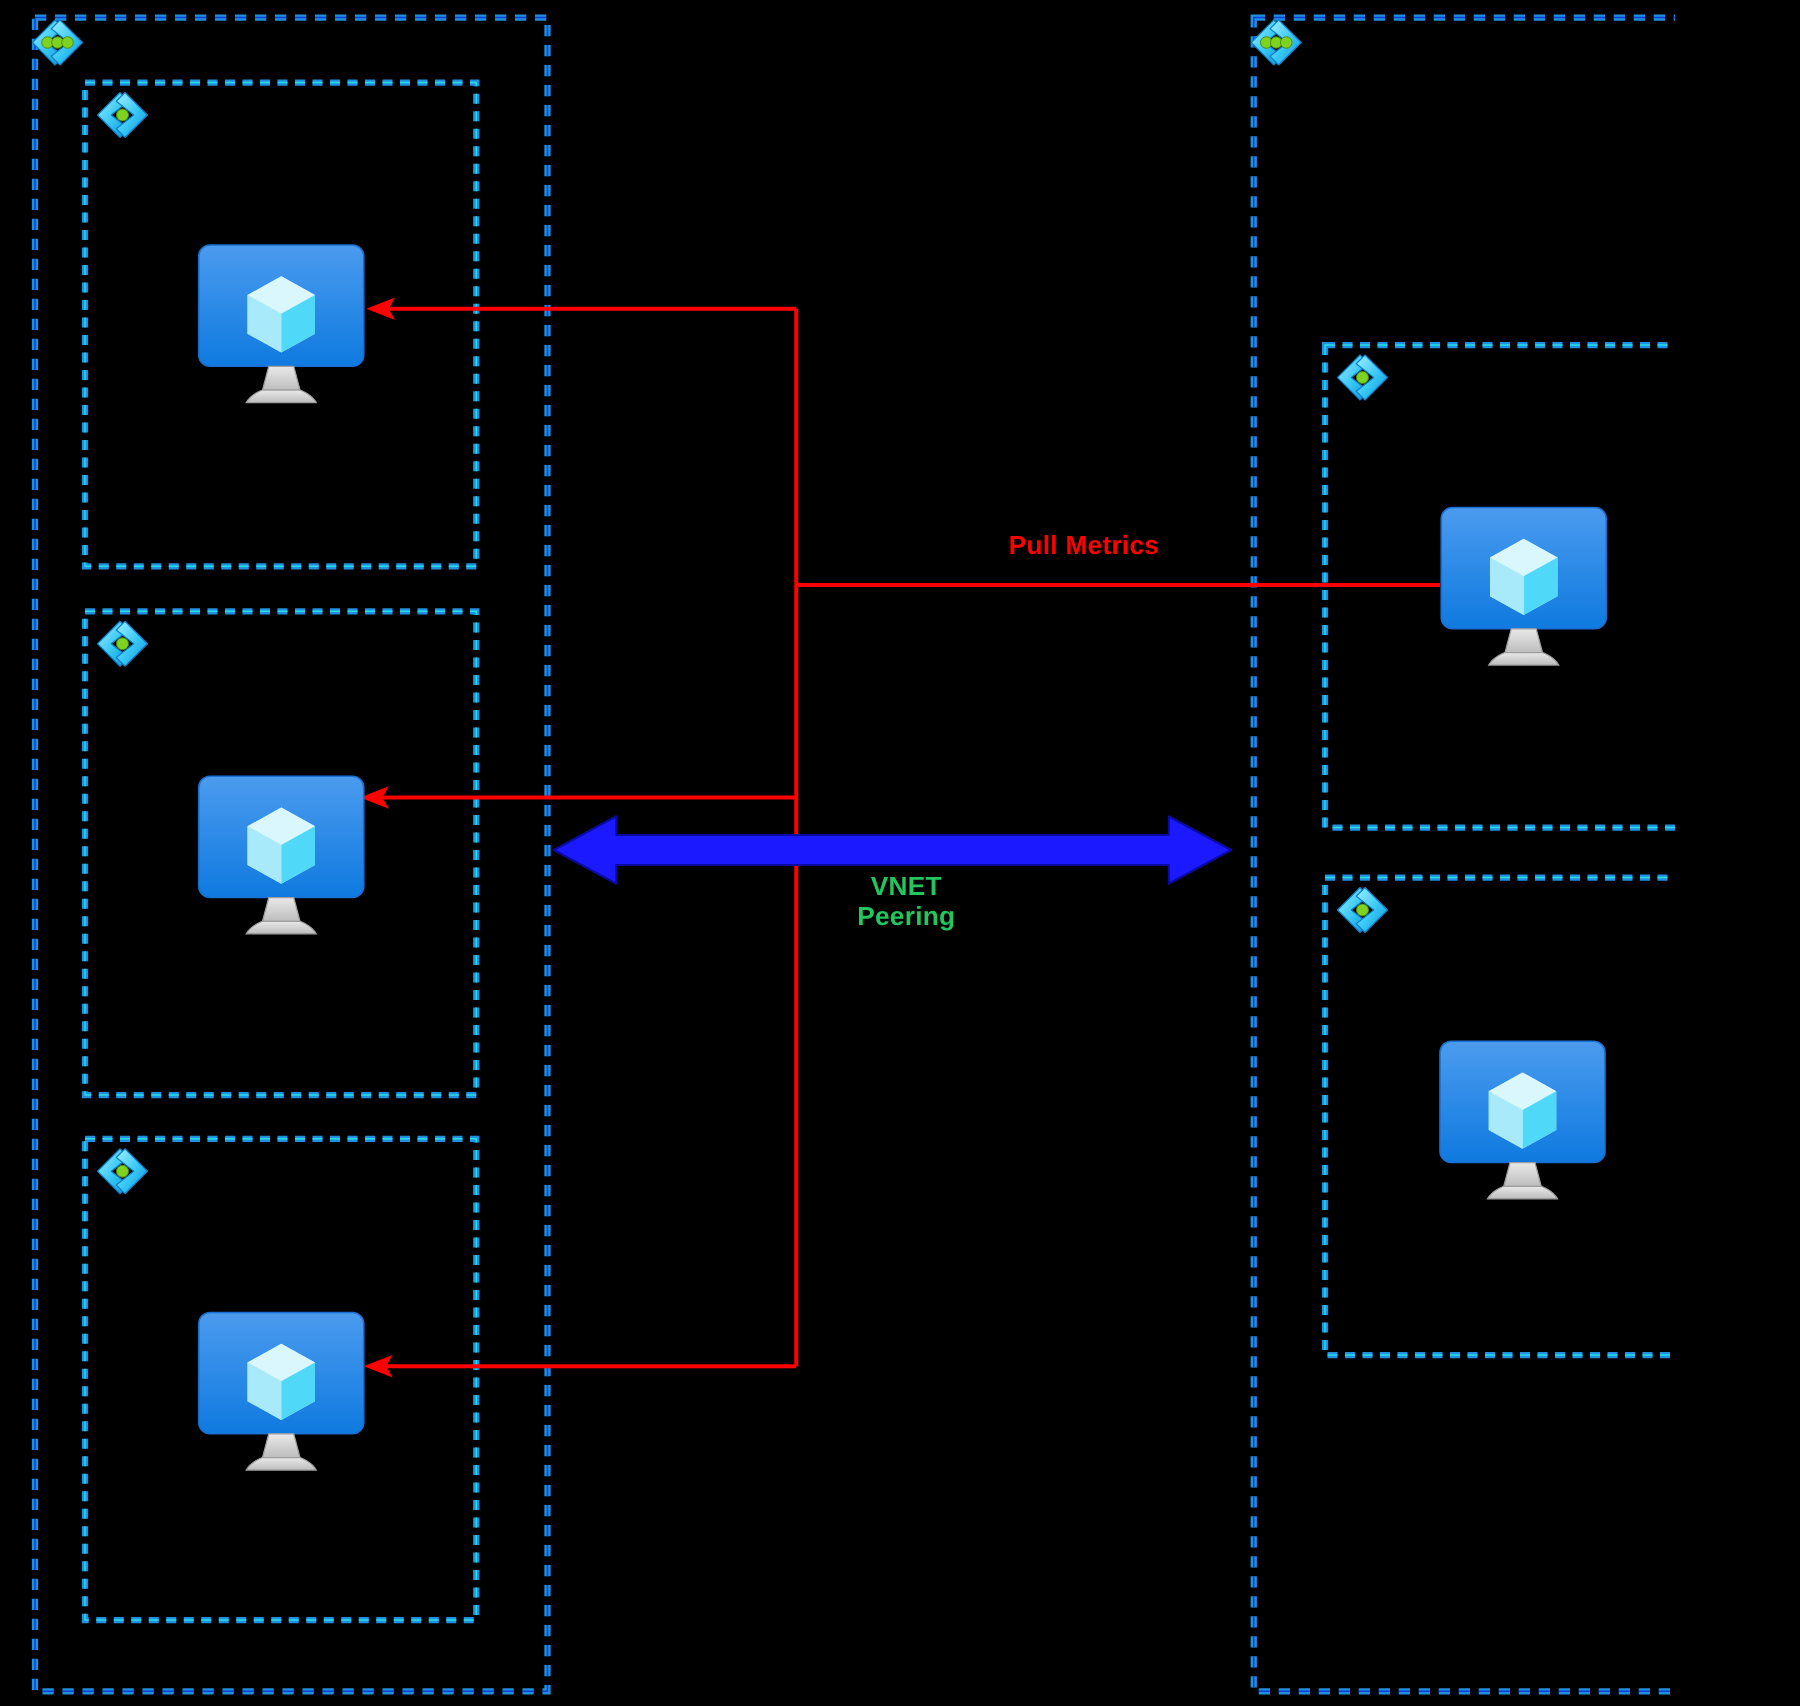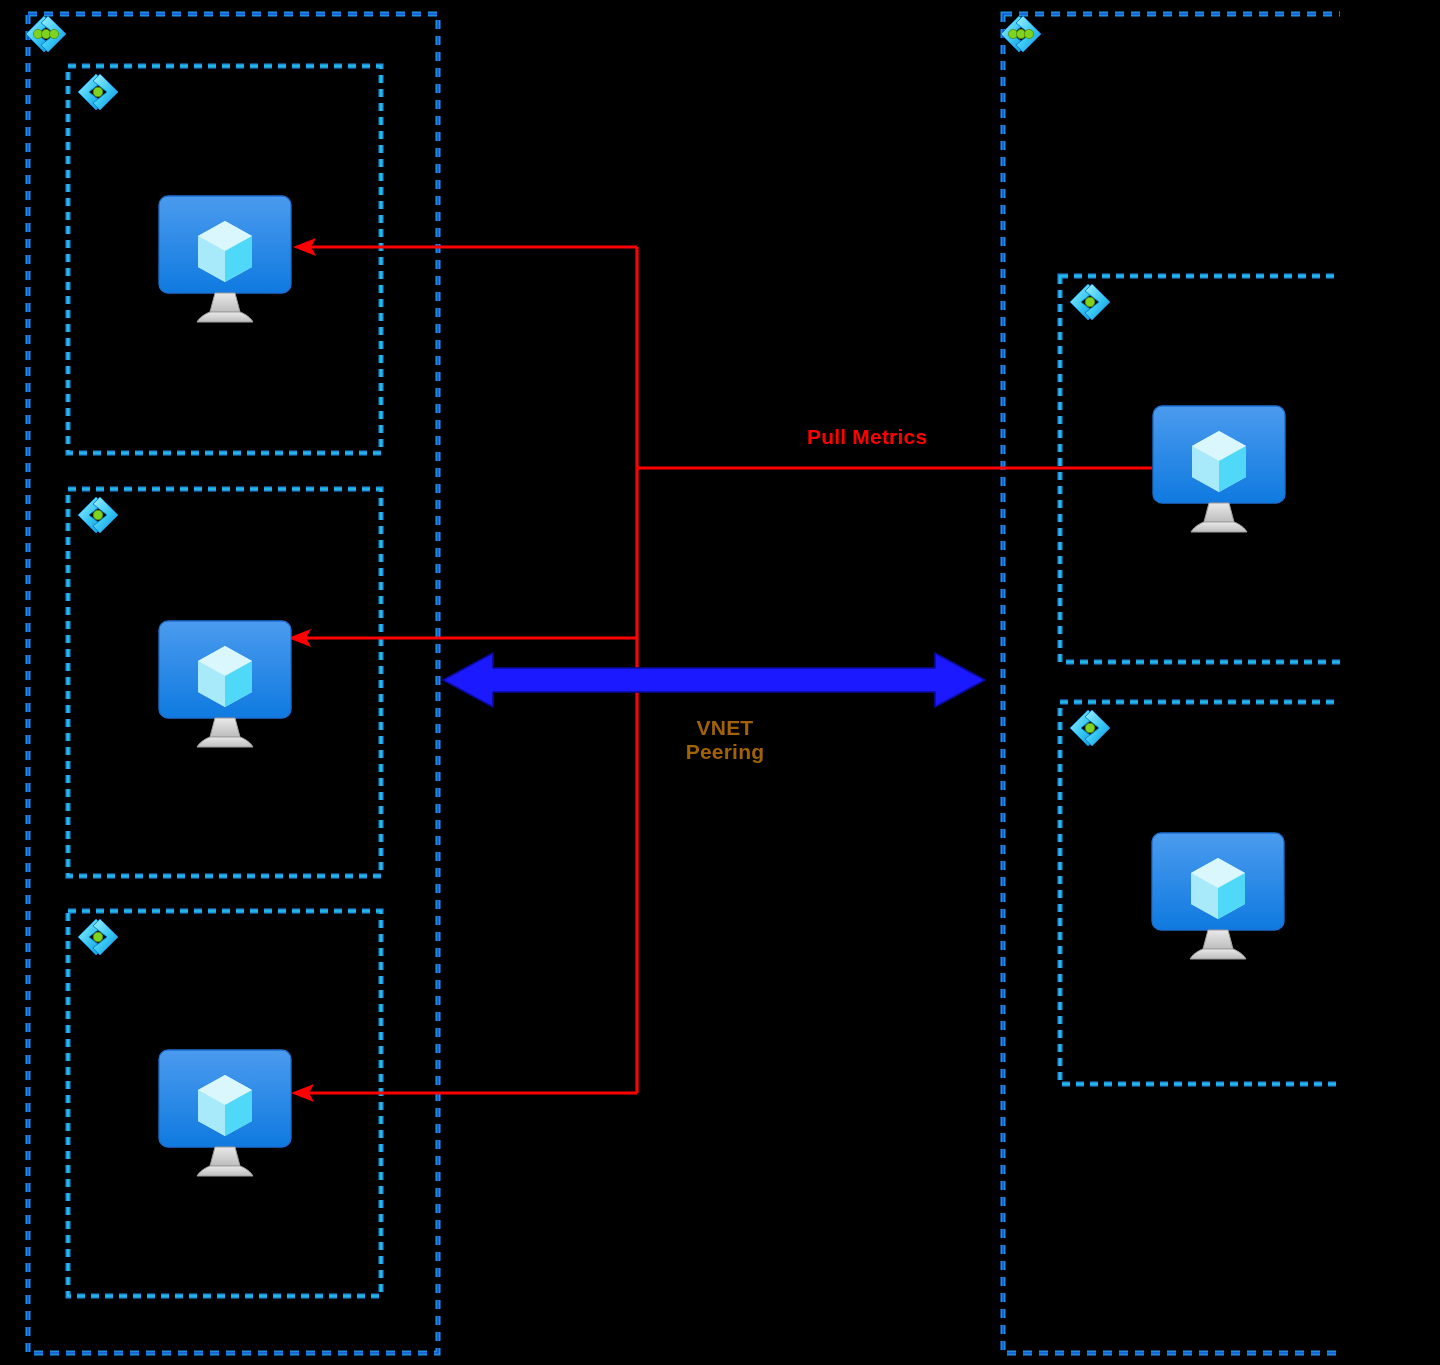--- a/index.html
+++ b/index.html
@@ -39,23 +39,22 @@
     line-height: 1.12;
     white-space: pre-line;
     text-align: center;
     letter-spacing: 0.2px;
   }
   .label-pull {
     color: #ff0000;
     font-size: 21px;
   }
   .label-peering {
-    color: #a16207;
+    color: #22c55e;
     font-size: 21px;
-    margin-top: 18px;
   }
 </style>
 </head>
 <body>
 
 <div id="canvas">
 
   <svg id="svg-layer" viewBox="0 0 1440 1365">
     <defs>
       <linearGradient id="screenGrad" x1="0" y1="0" x2="0" y2="1">

